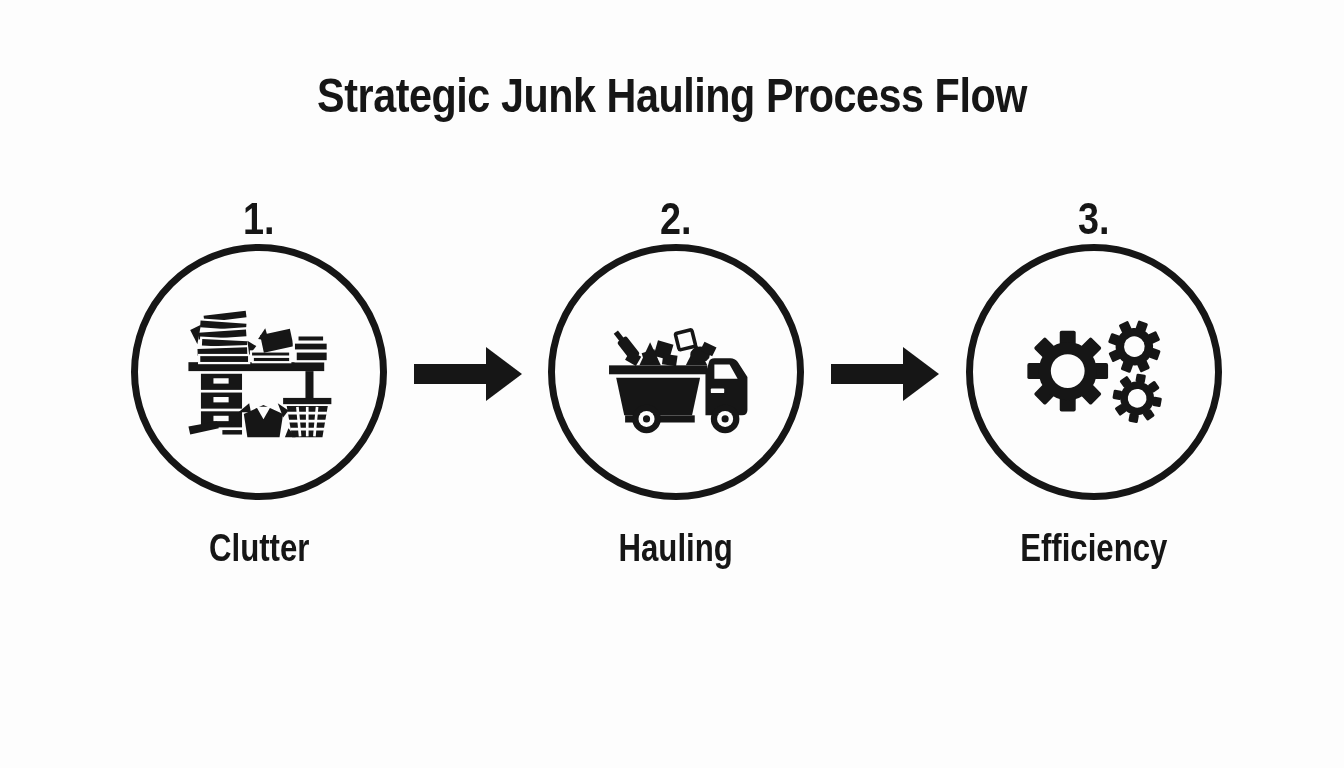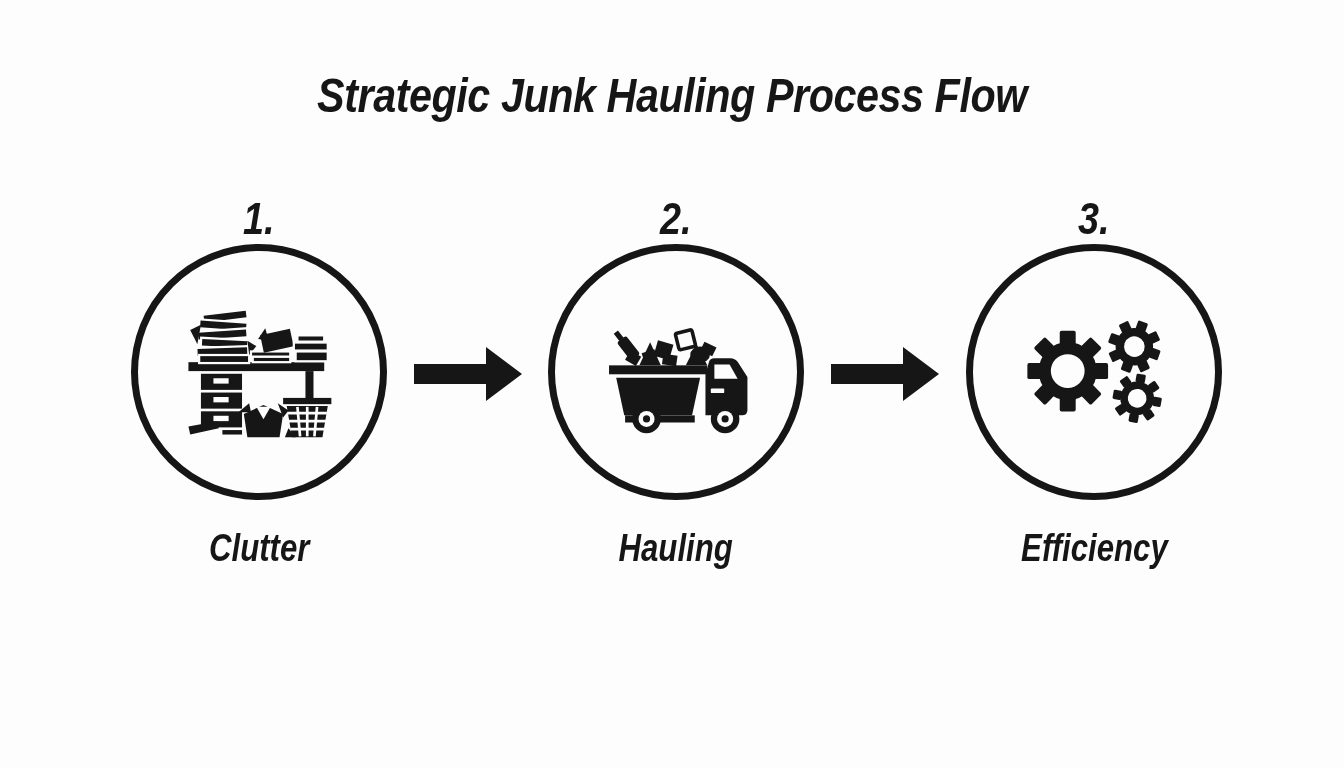--- a/index.html
+++ b/index.html
@@ -1,20 +1,20 @@
 <!DOCTYPE html>
 <html><head>
 <meta charset="utf-8">
 <style>
   * { margin:0; padding:0; box-sizing:border-box; }
   body { background:#fdfdfd; }
   .canvas {
     position:relative; width:1344px; height:768px;
     background:#fdfdfd; overflow:hidden;
-    font-family:"Liberation Sans", sans-serif; color:#161616;font-style:italic;
+    font-family:"Liberation Sans", sans-serif; color:#161616;
   }
   .title {
     position:absolute; top:68px; left:0; width:100%;
     text-align:center; font-size:48px; font-weight:700;
     letter-spacing:-0.5px; transform:scaleX(.86); transform-origin:50% 50%;
     white-space:nowrap;
   }
   .step {
     position:absolute; top:196px; width:280px;
     display:flex; flex-direction:column; align-items:center;

